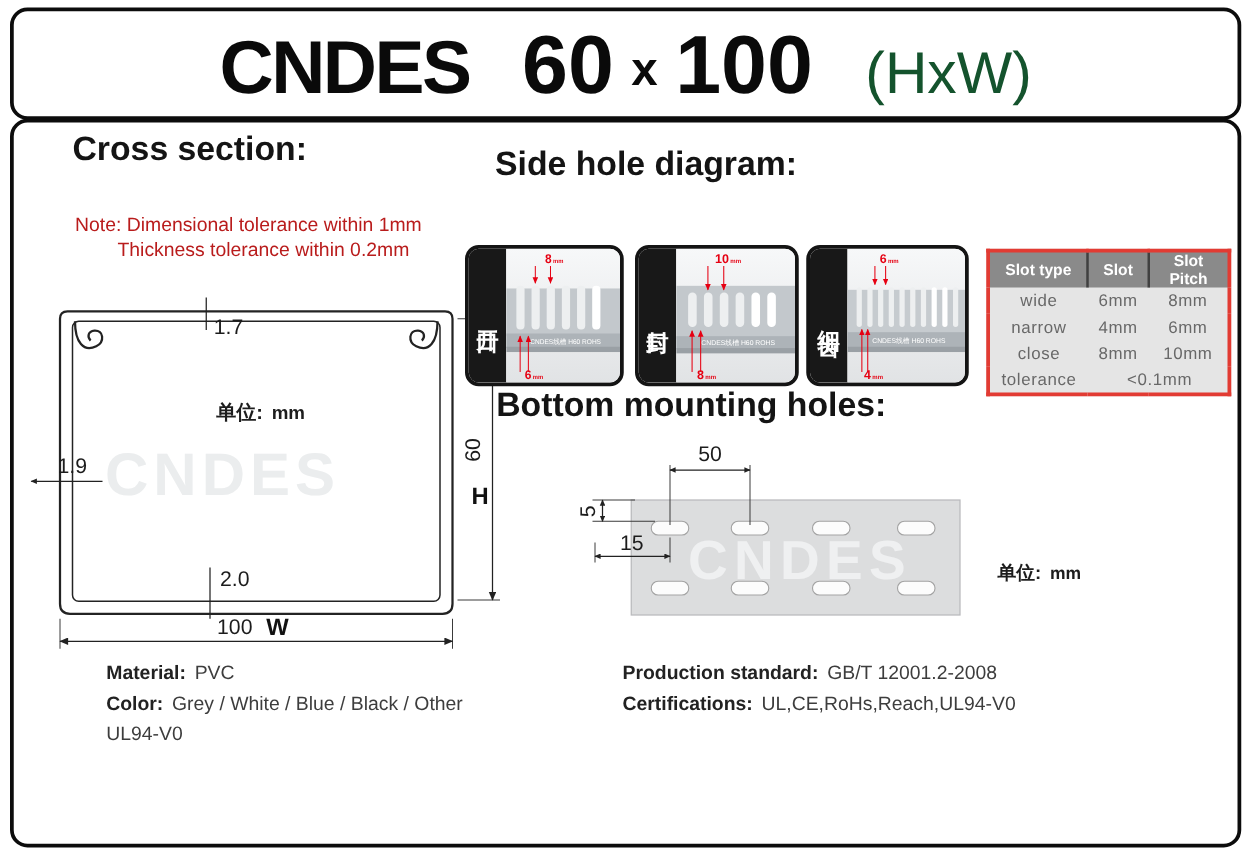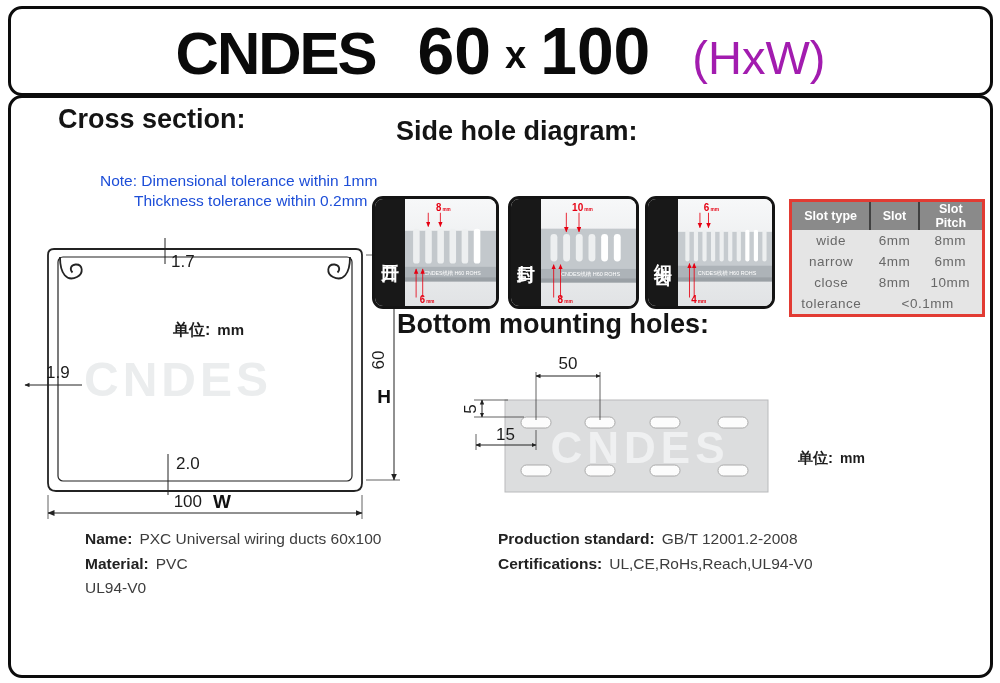--- a/index.html
+++ b/index.html
@@ -7,27 +7,27 @@
         font-family:"Liberation Sans","DejaVu Sans",sans-serif;color:#111;}
   .abs{position:absolute;}
 
   
   .header-box{left:8px;top:6px;width:979px;height:84px;border:3px solid #0c0c0c;border-radius:14px;
               display:flex;align-items:baseline;justify-content:center;gap:42px;background:#fff;}
   .h-brand{font-size:60px;font-weight:700;letter-spacing:-2px;line-height:84px;color:#0a0a0a;}
   .h-size{display:flex;align-items:baseline;gap:14px;line-height:84px;}
   .h-num{font-size:66px;font-weight:700;color:#0a0a0a;}
   .h-x{font-size:38px;font-weight:700;color:#0a0a0a;position:relative;top:-6px;}
-  .h-suffix{font-size:47px;font-weight:400;color:#a21caf;line-height:84px;}
+  .h-suffix{font-size:47px;font-weight:400;color:#14532d;line-height:84px;}
 
   
   .main-box{left:8px;top:95px;width:979px;height:577px;border:3px solid #0c0c0c;border-radius:14px;background:#fff;}
   .sec-title{font-size:27px;font-weight:700;color:#141414;}
 
-  .note{font-size:15.5px;color:#1d4ed8;line-height:20px;margin-left:40px;}
+  .note{font-size:15.5px;color:#b91c1c;line-height:20px;}
   .note .indent{padding-left:34px;}
 
   
   .card{height:107px;border:3px solid #141414;border-radius:11px;background:#fff;display:flex;overflow:hidden;}
   .card-strip{width:30px;background:#181818;display:flex;align-items:center;justify-content:center;}
   .vtext{writing-mode:vertical-rl;text-orientation:upright;color:#fff;font-size:18px;font-weight:700;letter-spacing:3px;}
   .card-photo{flex:1;background:linear-gradient(#f7f8f9,#e1e3e5);}
   .card-photo svg{display:block;width:100%;height:100%;}
 
   
@@ -283,28 +283,28 @@
     <line class="thin" x1="106" y1="80" x2="106" y2="100"></line>
     <line class="thin" x1="46" y1="84" x2="46" y2="100"></line>
     <line class="ln" x1="46" y1="95" x2="106" y2="95" marker-start="url(#abms)" marker-end="url(#abm)"></line>
     <text class="dim" x="66" y="90">15</text>
 
     <text x="368" y="113" font-size="15" font-weight="700" fill="#1d1d1d"><tspan>单位:</tspan><tspan dx="7" font-size="14">mm</tspan></text>
   </svg>
 
   <div class="abs" style="left:85px;top:527px;">
     <div class="spec-line">
-        <b>Name:</b>
-        <span>PXC Universal wiring ducts 60x100</span>
-      </div>
-    <div class="spec-line">
         <b>Material:</b>
         <span>PVC</span>
       </div>
     <div class="spec-line">
+        <b>Color:</b>
+        <span>Grey / White / Blue / Black / Other</span>
+      </div>
+    <div class="spec-line">
         <span>UL94-V0</span>
       </div>
   </div>
 
   <div class="abs" style="left:498px;top:527px;">
     <div class="spec-line">
         <b>Production standard:</b>
         <span>GB/T 12001.2-2008</span>
       </div>
     <div class="spec-line">

